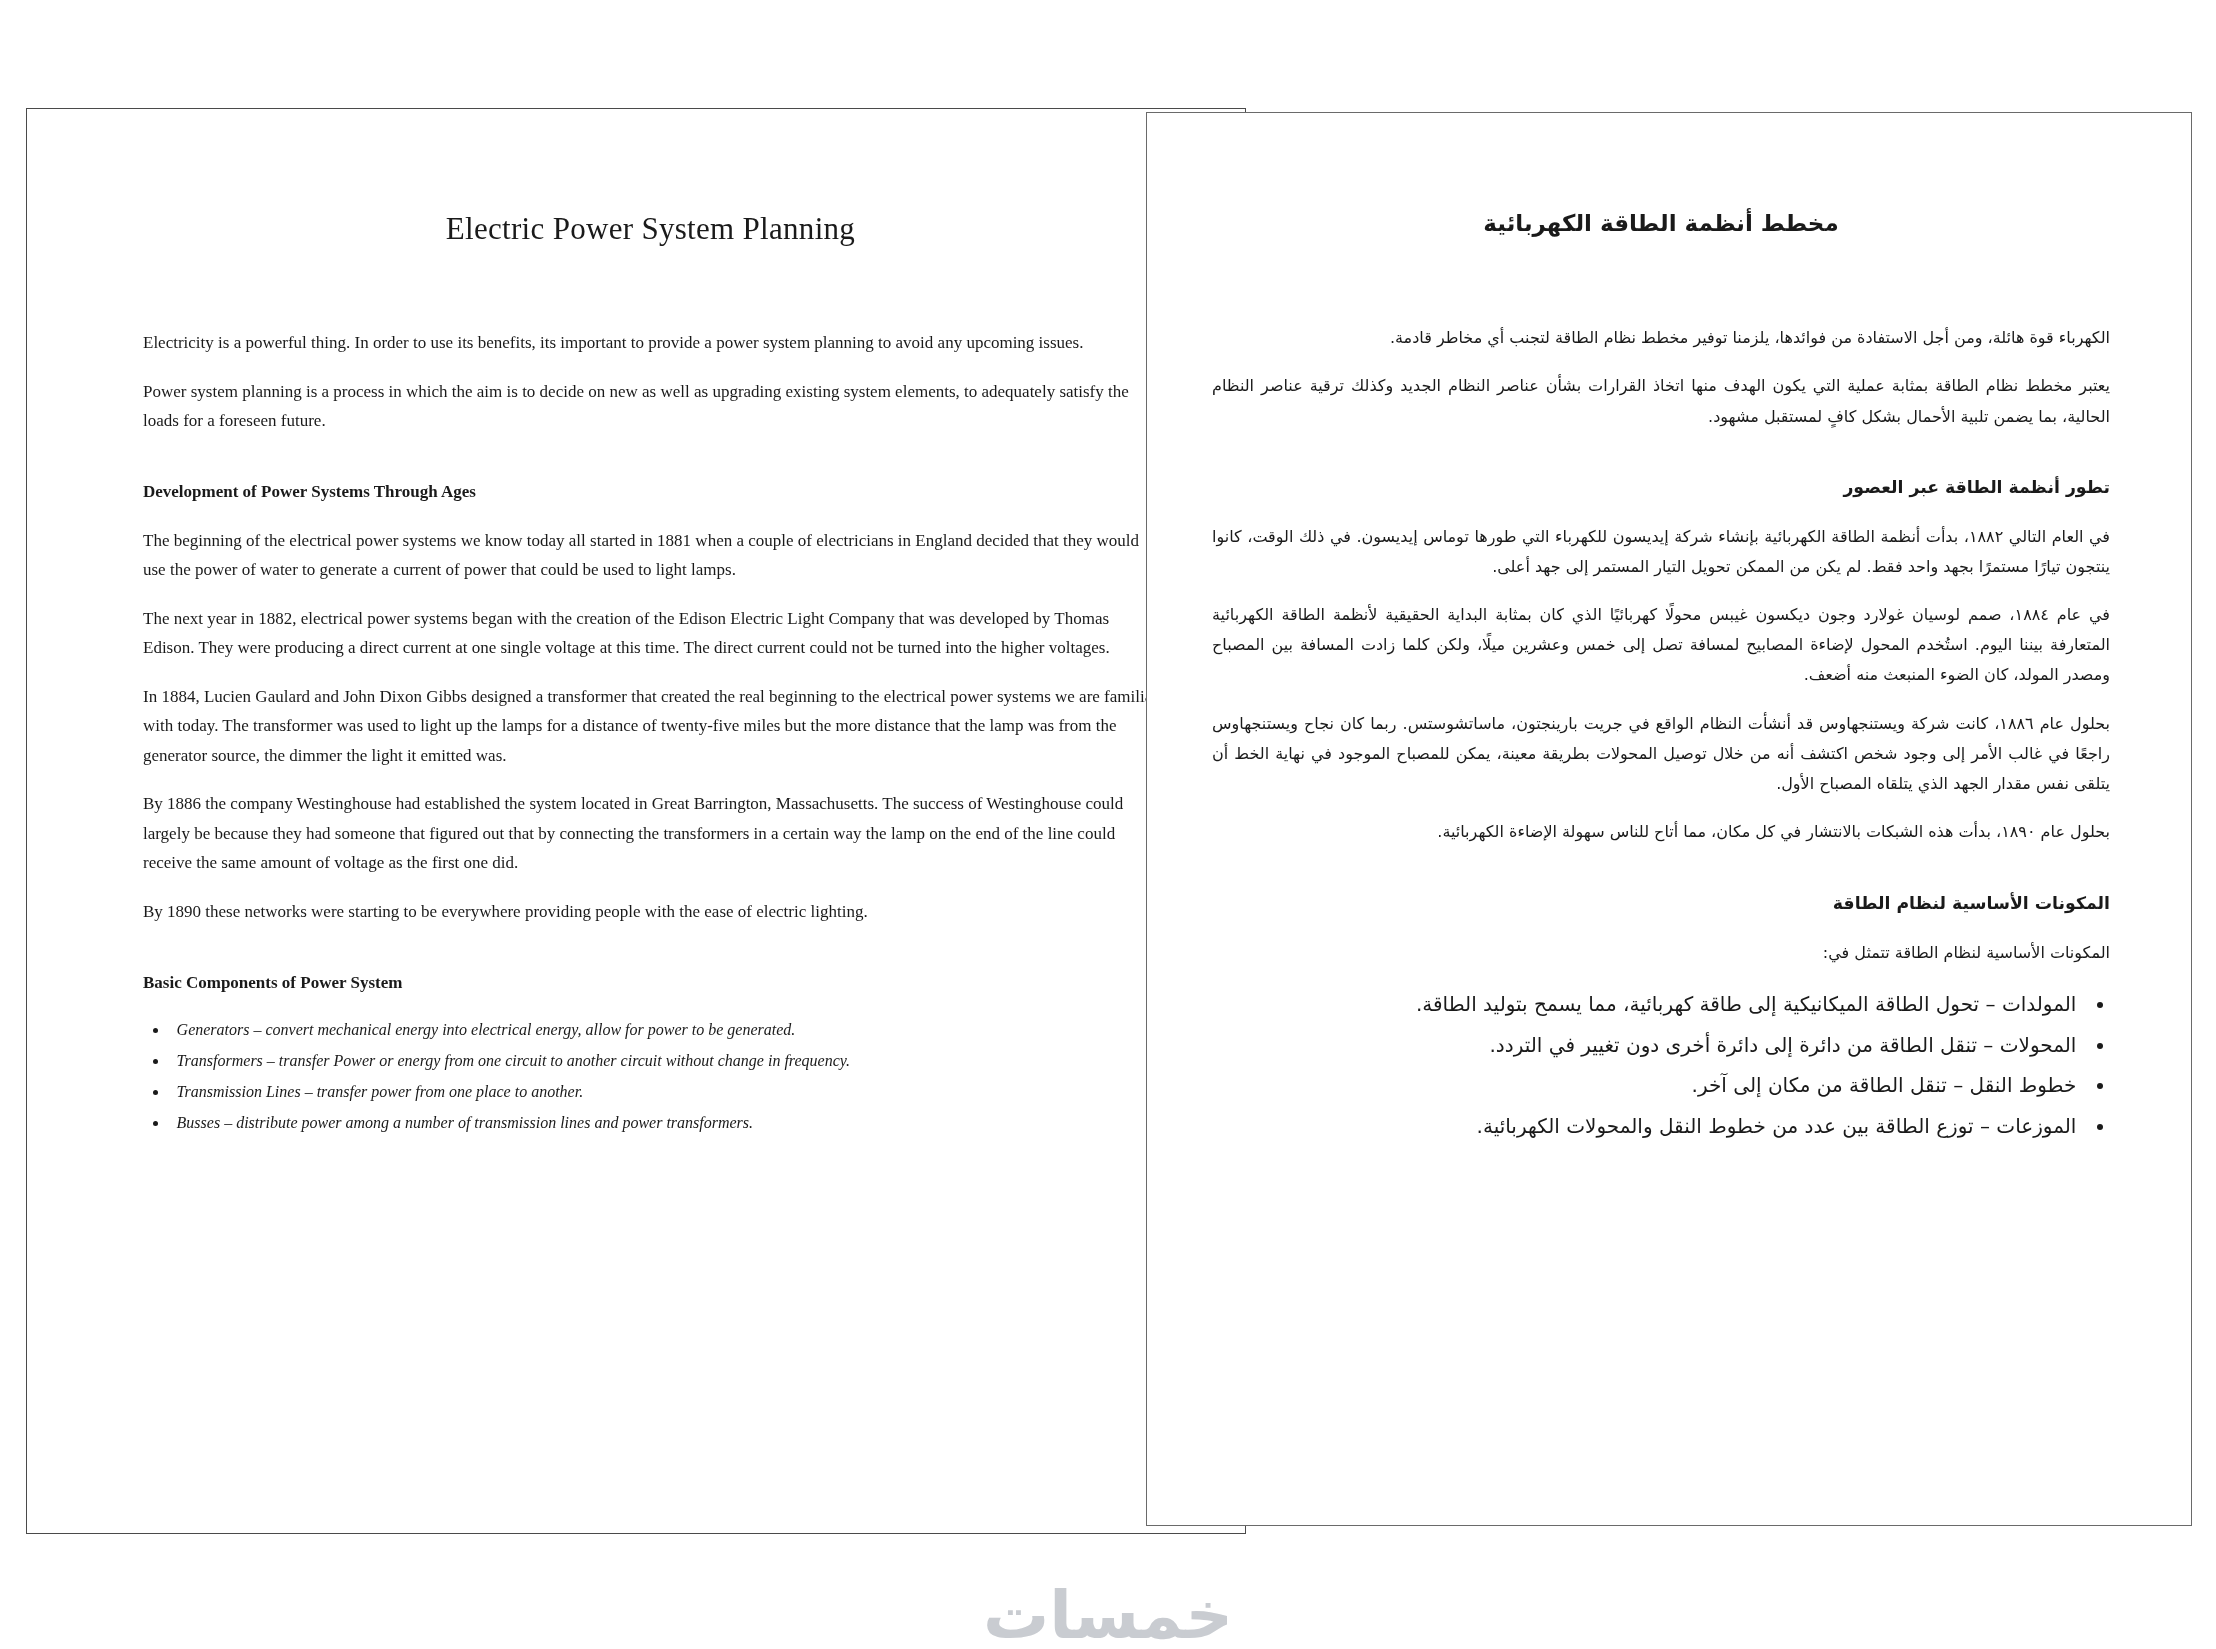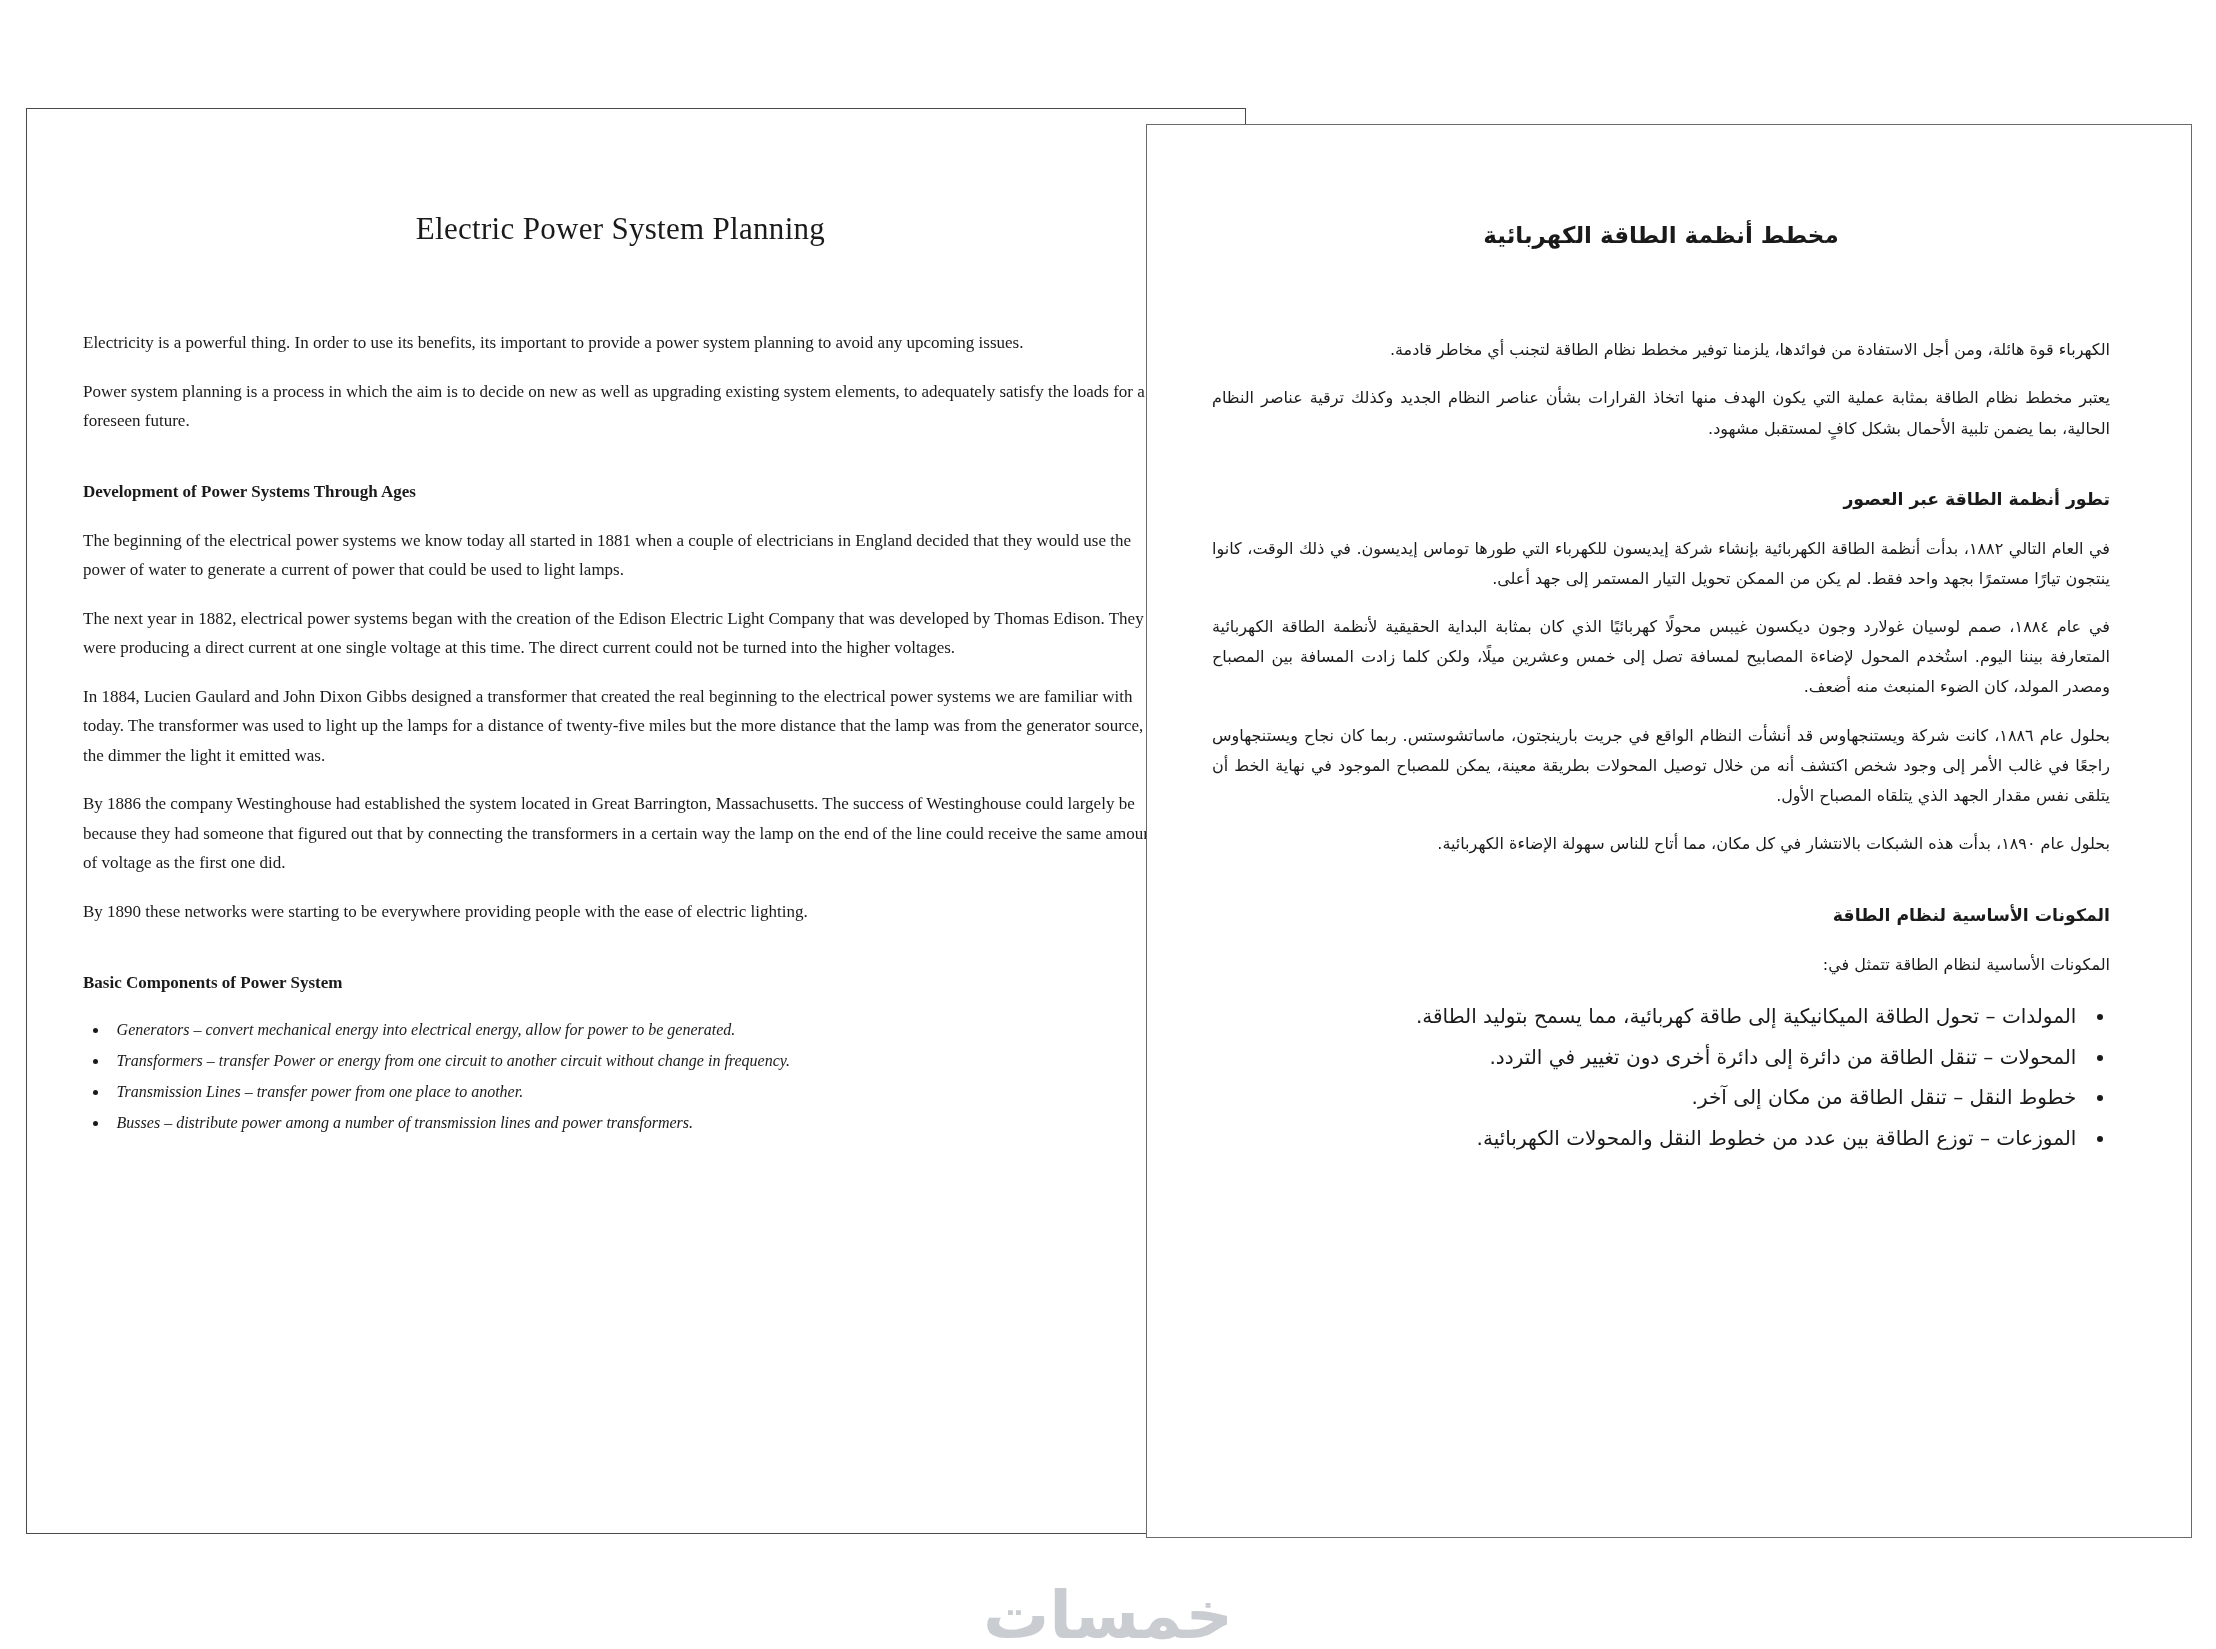--- a/index.html
+++ b/index.html
@@ -20,21 +20,21 @@
     box-sizing: border-box;
     color: #1a1a1a;
   }
   
   #page-left {
     left: 26px;
     top: 108px;
     width: 1220px;
     height: 1426px;
     border: 1.6px solid #4a4a4a;
-    padding: 52px 87px 0 56px;
+    padding: 52px 87px 0 116px;
   }
   #page-left .doc-title {
     font-size: 31px;
     font-weight: 400;
     text-align: center;
     margin: 50px 0 81px 0;
     letter-spacing: 0.3px;
   }
   #page-left p {
     font-size: 17px;
@@ -60,21 +60,20 @@
   
   #page-right {
     left: 1146px;
     top: 112px;
     width: 1046px;
     height: 1414px;
     border: 1.1px solid #6a6a6a;
     padding: 58px 81px 0 65px;
     direction: rtl;
     font-family: "DejaVu Sans", sans-serif;
-    margin-top: 12px;
   }
   #page-right .doc-title {
     font-size: 23px;
     font-weight: 700;
     text-align: center;
     margin: 39px 0 87px 0;
   }
   #page-right p {
     font-size: 16px;
     line-height: 1.88;

